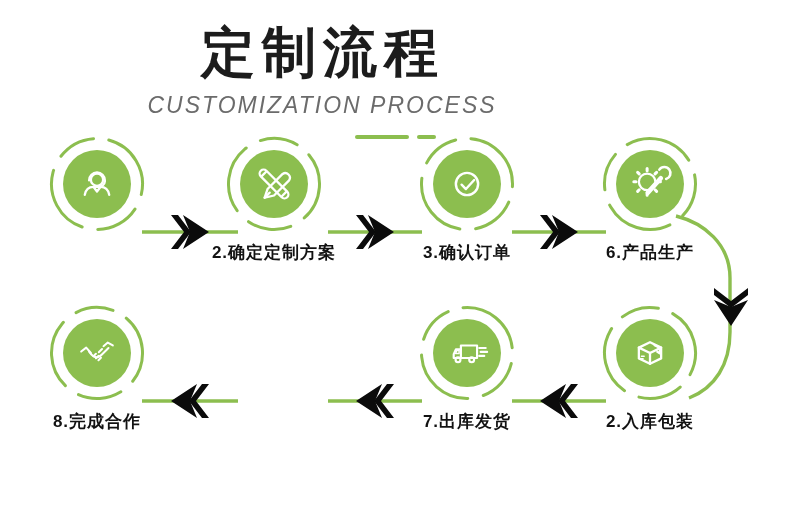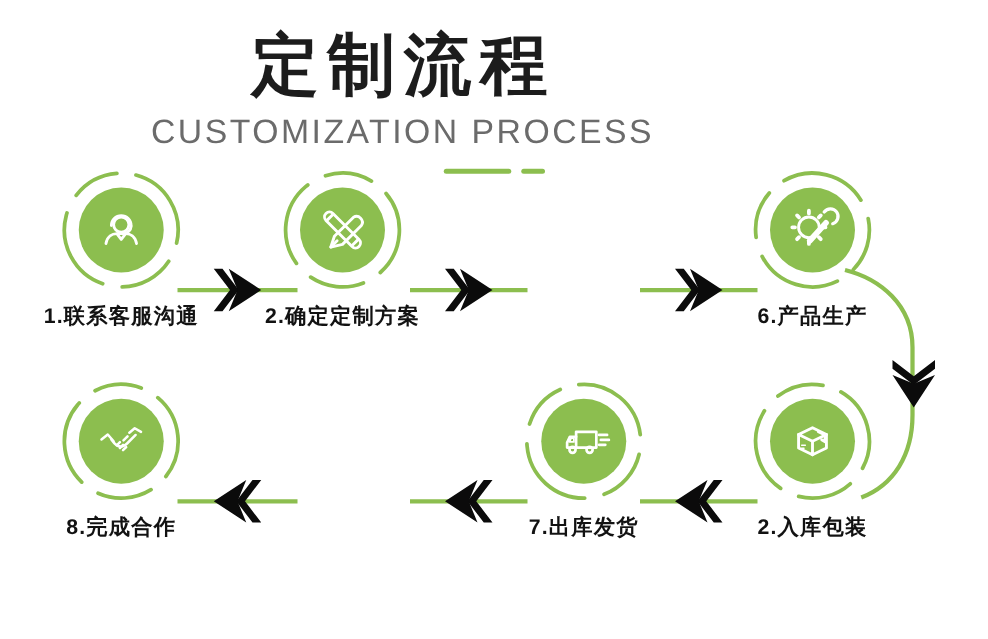--- a/index.html
+++ b/index.html
@@ -6,21 +6,21 @@
   .canvas{
     position:relative;width:790px;height:511px;background:#ffffff;
     font-family:"Liberation Sans", sans-serif;overflow:hidden;
   }
   .title{
     position:absolute;top:22px;left:0;width:646px;text-align:center;
     font-size:54px;line-height:60px;font-weight:800;color:#1c1c1c;letter-spacing:7px;
   }
   .subtitle{
     position:absolute;top:90px;left:0;width:644px;text-align:center;
-    font-size:27px;line-height:30px;font-weight:400;color:#6b6b6b;letter-spacing:2px;
+    font-size:23px;line-height:30px;font-weight:400;color:#6b6b6b;letter-spacing:2px;font-style:italic;
   }
   .divider-long{position:absolute;top:135px;left:355px;width:54px;height:4px;background:#8CBE4F;border-radius:2px;}
   .divider-short{position:absolute;top:135px;left:417px;width:19px;height:4px;background:#8CBE4F;border-radius:2px;}
   .overlay{position:absolute;top:0;left:0;z-index:1;}
   .step{position:absolute;width:160px;z-index:2;text-align:center;}
   .badge{position:relative;width:96px;height:96px;margin:0 auto;}
   .ring{position:absolute;top:0;left:0;}
   .disc{
     position:absolute;top:14px;left:14px;width:68px;height:68px;border-radius:50%;
     background:#8CBE4F;display:flex;align-items:center;justify-content:center;
@@ -96,40 +96,53 @@
       <div class="disc">
         <svg class="icon" viewBox="0 0 64 64" fill="none" stroke="#ffffff" stroke-width="3.2" stroke-linecap="round" stroke-linejoin="round">
           <circle cx="32" cy="26" r="8.5"></circle>
           <path d="M21 27 a11 11 0 0 1 22 0"></path>
           <path d="M43 28 a8 8 0 0 1 -8 7.5"></path>
           <path d="M15 47 c1.5 -8 7 -11 12 -11 h10 c5 0 10.5 3 12 11"></path>
           <path d="M27.5 36.5 l4.5 6 4.5 -6"></path>
         </svg>
       </div>
     </div>
-    <span class="step-label">1.联系客服沟通</span>
   </div>
 
   <div class="step r1 c2">
     <div class="badge">
       <svg class="ring" width="96" height="96" viewBox="0 0 96 96">
         <circle cx="48" cy="48" r="45.5" fill="none" stroke="#8CBE4F" stroke-width="3" stroke-dasharray="70 16 44 16 70 16 38 16" stroke-linecap="round" transform="rotate(-40 48 48)"></circle>
       </svg>
       <div class="disc">
         <svg class="icon" viewBox="0 0 64 64" fill="none" stroke="#ffffff" stroke-width="3.2" stroke-linecap="round" stroke-linejoin="round">
           <rect x="26.5" y="6" width="11" height="52" rx="5.5" transform="rotate(-45 32 32)"></rect>
           <path d="M21 15 l-6 6 M49 43 l-6 6"></path>
           <path d="M19 51 l4 -12 L44 18 a6.5 6.5 0 0 1 9 9 L32 48 Z"></path>
           <path d="M19 51 l7 -7"></path>
         </svg>
       </div>
     </div>
     <span class="step-label">2.确定定制方案</span>
   </div>
 
+  <div class="step r1 c3">
+    <div class="badge">
+      <svg class="ring" width="96" height="96" viewBox="0 0 96 96">
+        <circle cx="48" cy="48" r="45.5" fill="none" stroke="#8CBE4F" stroke-width="3" stroke-dasharray="70 16 44 16 70 16 38 16" stroke-linecap="round" transform="rotate(-85 48 48)"></circle>
+      </svg>
+      <div class="disc">
+        <svg class="icon" viewBox="0 0 64 64" fill="none" stroke="#ffffff" stroke-width="3.4" stroke-linecap="round" stroke-linejoin="round">
+          <circle cx="32" cy="32" r="15.5"></circle>
+          <path d="M24.5 33 l6 6 L42 26.5"></path>
+        </svg>
+      </div>
+    </div>
+    <span class="step-label">3.确认订单</span>
+  </div>
 
   <div class="step r1 c4">
     <div class="badge">
       <svg class="ring" width="96" height="96" viewBox="0 0 96 96">
         <circle cx="48" cy="48" r="45.5" fill="none" stroke="#8CBE4F" stroke-width="3" stroke-dasharray="70 16 44 16 70 16 38 16" stroke-linecap="round" transform="rotate(-120 48 48)"></circle>
       </svg>
       <div class="disc">
         <svg class="icon" viewBox="0 0 64 64" fill="none" stroke="#ffffff" stroke-width="3.2" stroke-linecap="round" stroke-linejoin="round">
           <circle cx="28" cy="29" r="11.5"></circle>
           <g stroke-width="4.2">

